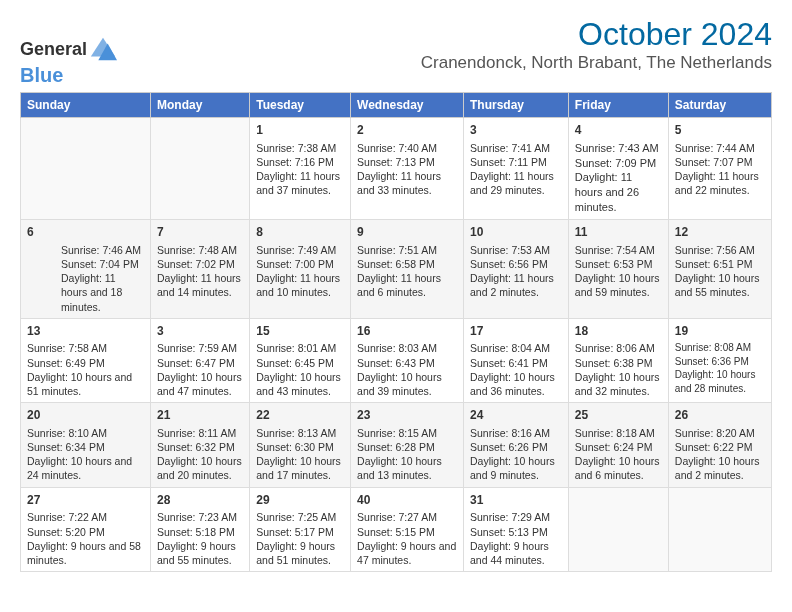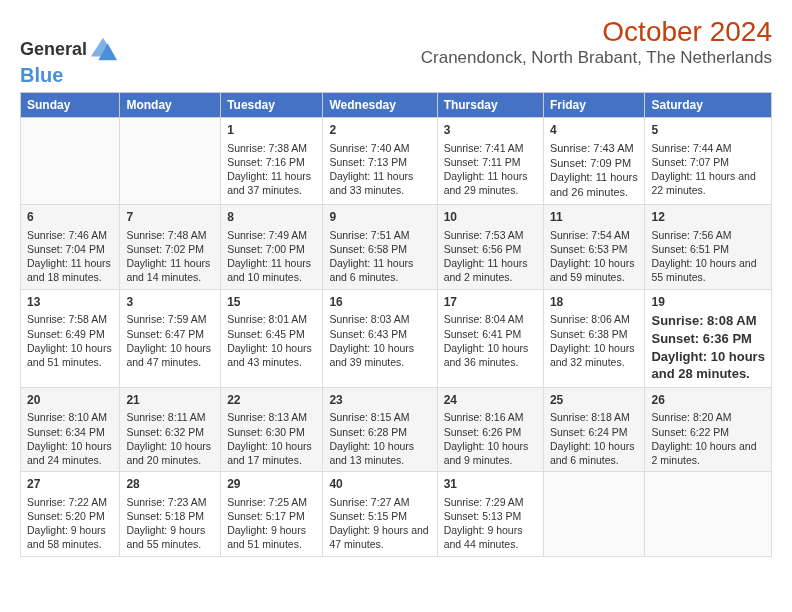--- a/index.html
+++ b/index.html
@@ -33,23 +33,23 @@
     }
     .logo-icon {
       width: 28px;
       height: 28px;
       margin-left: 2px;
     }
     .title-area {
       text-align: right;
     }
     .main-title {
-      font-size: 28px;
+      font-size: 32px;
       font-weight: normal;
-      color: #c2410c;
+      color: #0369a1;
     }
     .subtitle {
       font-size: 17px;
       color: #555;
     }
     table {
       width: 100%;
       border-collapse: collapse;
       font-size: 11px;
     }
@@ -149,21 +149,21 @@
             <div style="font-size: 11px; line-height: 1.35;">Sunrise: 7:43 AM<br>Sunset: 7:09 PM<br>Daylight: 11 hours and 26 minutes.</div>
           </td>
           <td>
             <span class="day-num">5</span>
             <div style="font-size: 10.5px; line-height: 1.35;">Sunrise: 7:44 AM<br>Sunset: 7:07 PM<br>Daylight: 11 hours and 22 minutes.</div>
           </td>
         </tr>
         <tr>
           <td>
             <span class="day-num">6</span>
-            <div style="font-size: 10.5px; line-height: 1.35;">Sunrise: 7:46 AM<br>Sunset: 7:04 PM<br>Daylight: 11 hours and 18 minutes.</div>
+            <div style="font-size: 10.5px; line-height: 1.35; margin-left: 34px;">Sunrise: 7:46 AM<br>Sunset: 7:04 PM<br>Daylight: 11 hours and 18 minutes.</div>
           </td>
           <td>
             <span class="day-num">7</span>
             <div style="font-size: 10.5px; line-height: 1.35;">Sunrise: 7:48 AM<br>Sunset: 7:02 PM<br>Daylight: 11 hours and 14 minutes.</div>
           </td>
           <td>
             <span class="day-num">8</span>
             <div style="font-size: 10.5px; line-height: 1.35;">Sunrise: 7:49 AM<br>Sunset: 7:00 PM<br>Daylight: 11 hours and 10 minutes.</div>
           </td>
           <td>
@@ -203,21 +203,21 @@
           <td>
             <span class="day-num">17</span>
             <div style="font-size: 10.5px; line-height: 1.35;">Sunrise: 8:04 AM<br>Sunset: 6:41 PM<br>Daylight: 10 hours and 36 minutes.</div>
           </td>
           <td>
             <span class="day-num">18</span>
             <div style="font-size: 10.5px; line-height: 1.35;">Sunrise: 8:06 AM<br>Sunset: 6:38 PM<br>Daylight: 10 hours and 32 minutes.</div>
           </td>
           <td>
             <span class="day-num">19</span>
-            <div style="font-size: 13px; line-height: 1.35; font-weight: bold;">Sunrise: 8:08 AM<br>Sunset: 6:36 PM<br>Daylight: 10 hours and 28 minutes.</div>
+            <div style="font-size: 10px; line-height: 1.35;">Sunrise: 8:08 AM<br>Sunset: 6:36 PM<br>Daylight: 10 hours and 28 minutes.</div>
           </td>
         </tr>
         <tr>
           <td>
             <span class="day-num">20</span>
             <div style="font-size: 10.5px; line-height: 1.35;">Sunrise: 8:10 AM<br>Sunset: 6:34 PM<br>Daylight: 10 hours and 24 minutes.</div>
           </td>
           <td>
             <span class="day-num">21</span>
             <div style="font-size: 10.5px; line-height: 1.35;">Sunrise: 8:11 AM<br>Sunset: 6:32 PM<br>Daylight: 10 hours and 20 minutes.</div>

